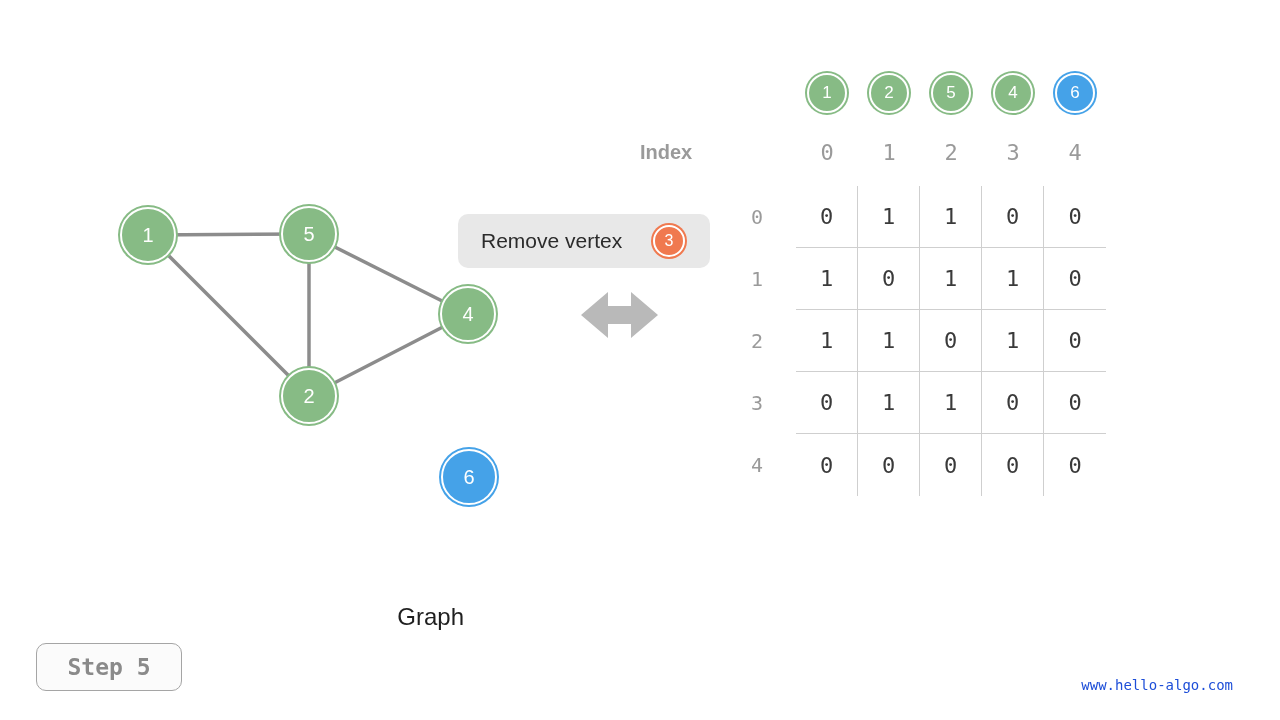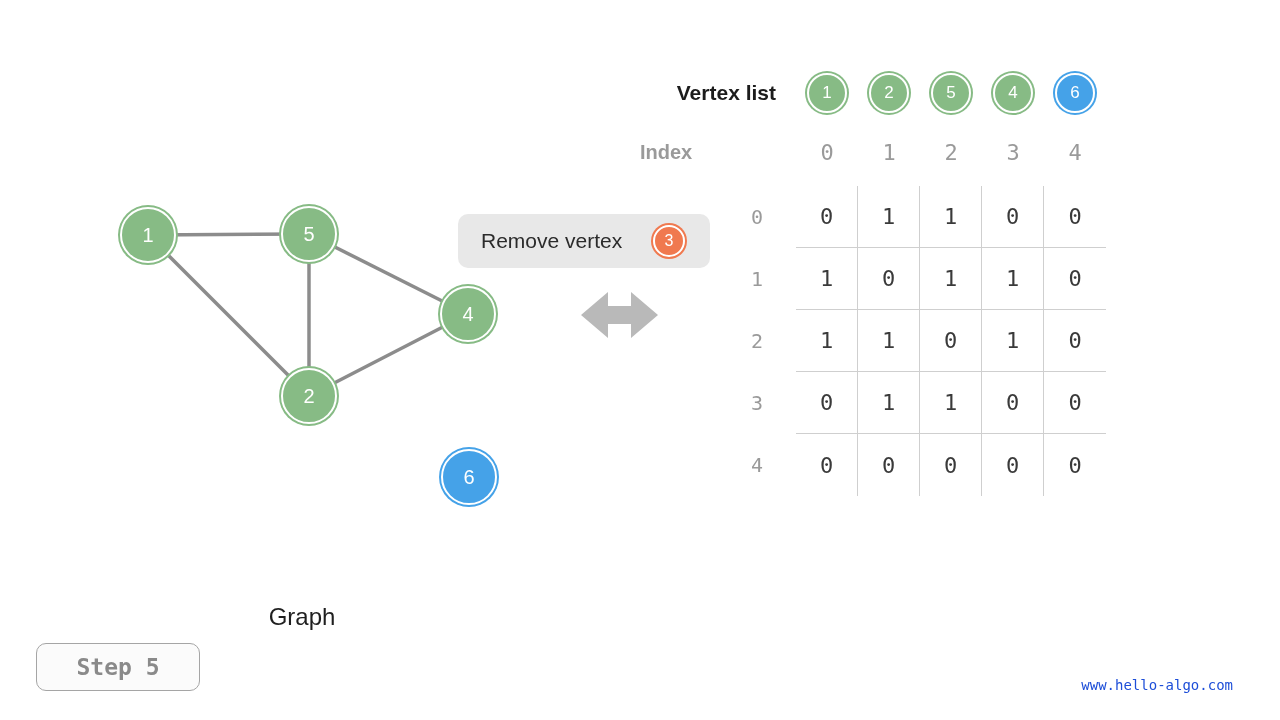--- a/index.html
+++ b/index.html
@@ -108,25 +108,25 @@
     box-sizing:border-box;
   }
   .cell.col-last{border-right:none;}
   .cell.row-last{border-bottom:none;}
 
   
   .caption{
     position:absolute;top:603px;width:300px;
     text-align:center;font-size:24px;color:#1f1f1f;
   }
-  .caption.graph{left:152px;}
+  .caption.graph{left:164px;text-align:right;}
   .caption.matrix-cap{left:790px;}
   .step-badge{
     position:absolute;left:36px;top:643px;
-    width:164px;height:48px;box-sizing:border-box;
+    width:146px;height:48px;box-sizing:border-box;
     border:1.5px solid #a5a5a5;border-radius:10px;
     background:#fbfbfb;
     display:flex;align-items:center;justify-content:center;
     font-family:"DejaVu Sans Mono",monospace;
     font-size:23px;font-weight:bold;color:#8a8a8a;
   }
   .watermark{
     position:absolute;right:47px;top:677px;
     font-family:"DejaVu Sans Mono",monospace;
     font-size:14px;color:#1d4ed8;margin-left:36px;
@@ -165,21 +165,20 @@
     <span class="op-label">Remove vertex</span>
     <span class="op-badge">
         <span>3</span>
       </span>
   </div>
 
   <svg class="layer" style="left:575px;top:285px;" width="90" height="60">
     <polygon points="6,30 33,7 33,21 56,21 56,7 83,30 56,53 56,39 33,39 33,53" fill="#B9B9B9"></polygon>
   </svg>
 
-  <div class="vl-title">Vertex list</div>
   <div class="chip green" style="left:807px;">
       <span>1</span>
     </div>
   <div class="chip green" style="left:869px;">
       <span>2</span>
     </div>
   <div class="chip green" style="left:931px;">
       <span>5</span>
     </div>
   <div class="chip green" style="left:993px;">

